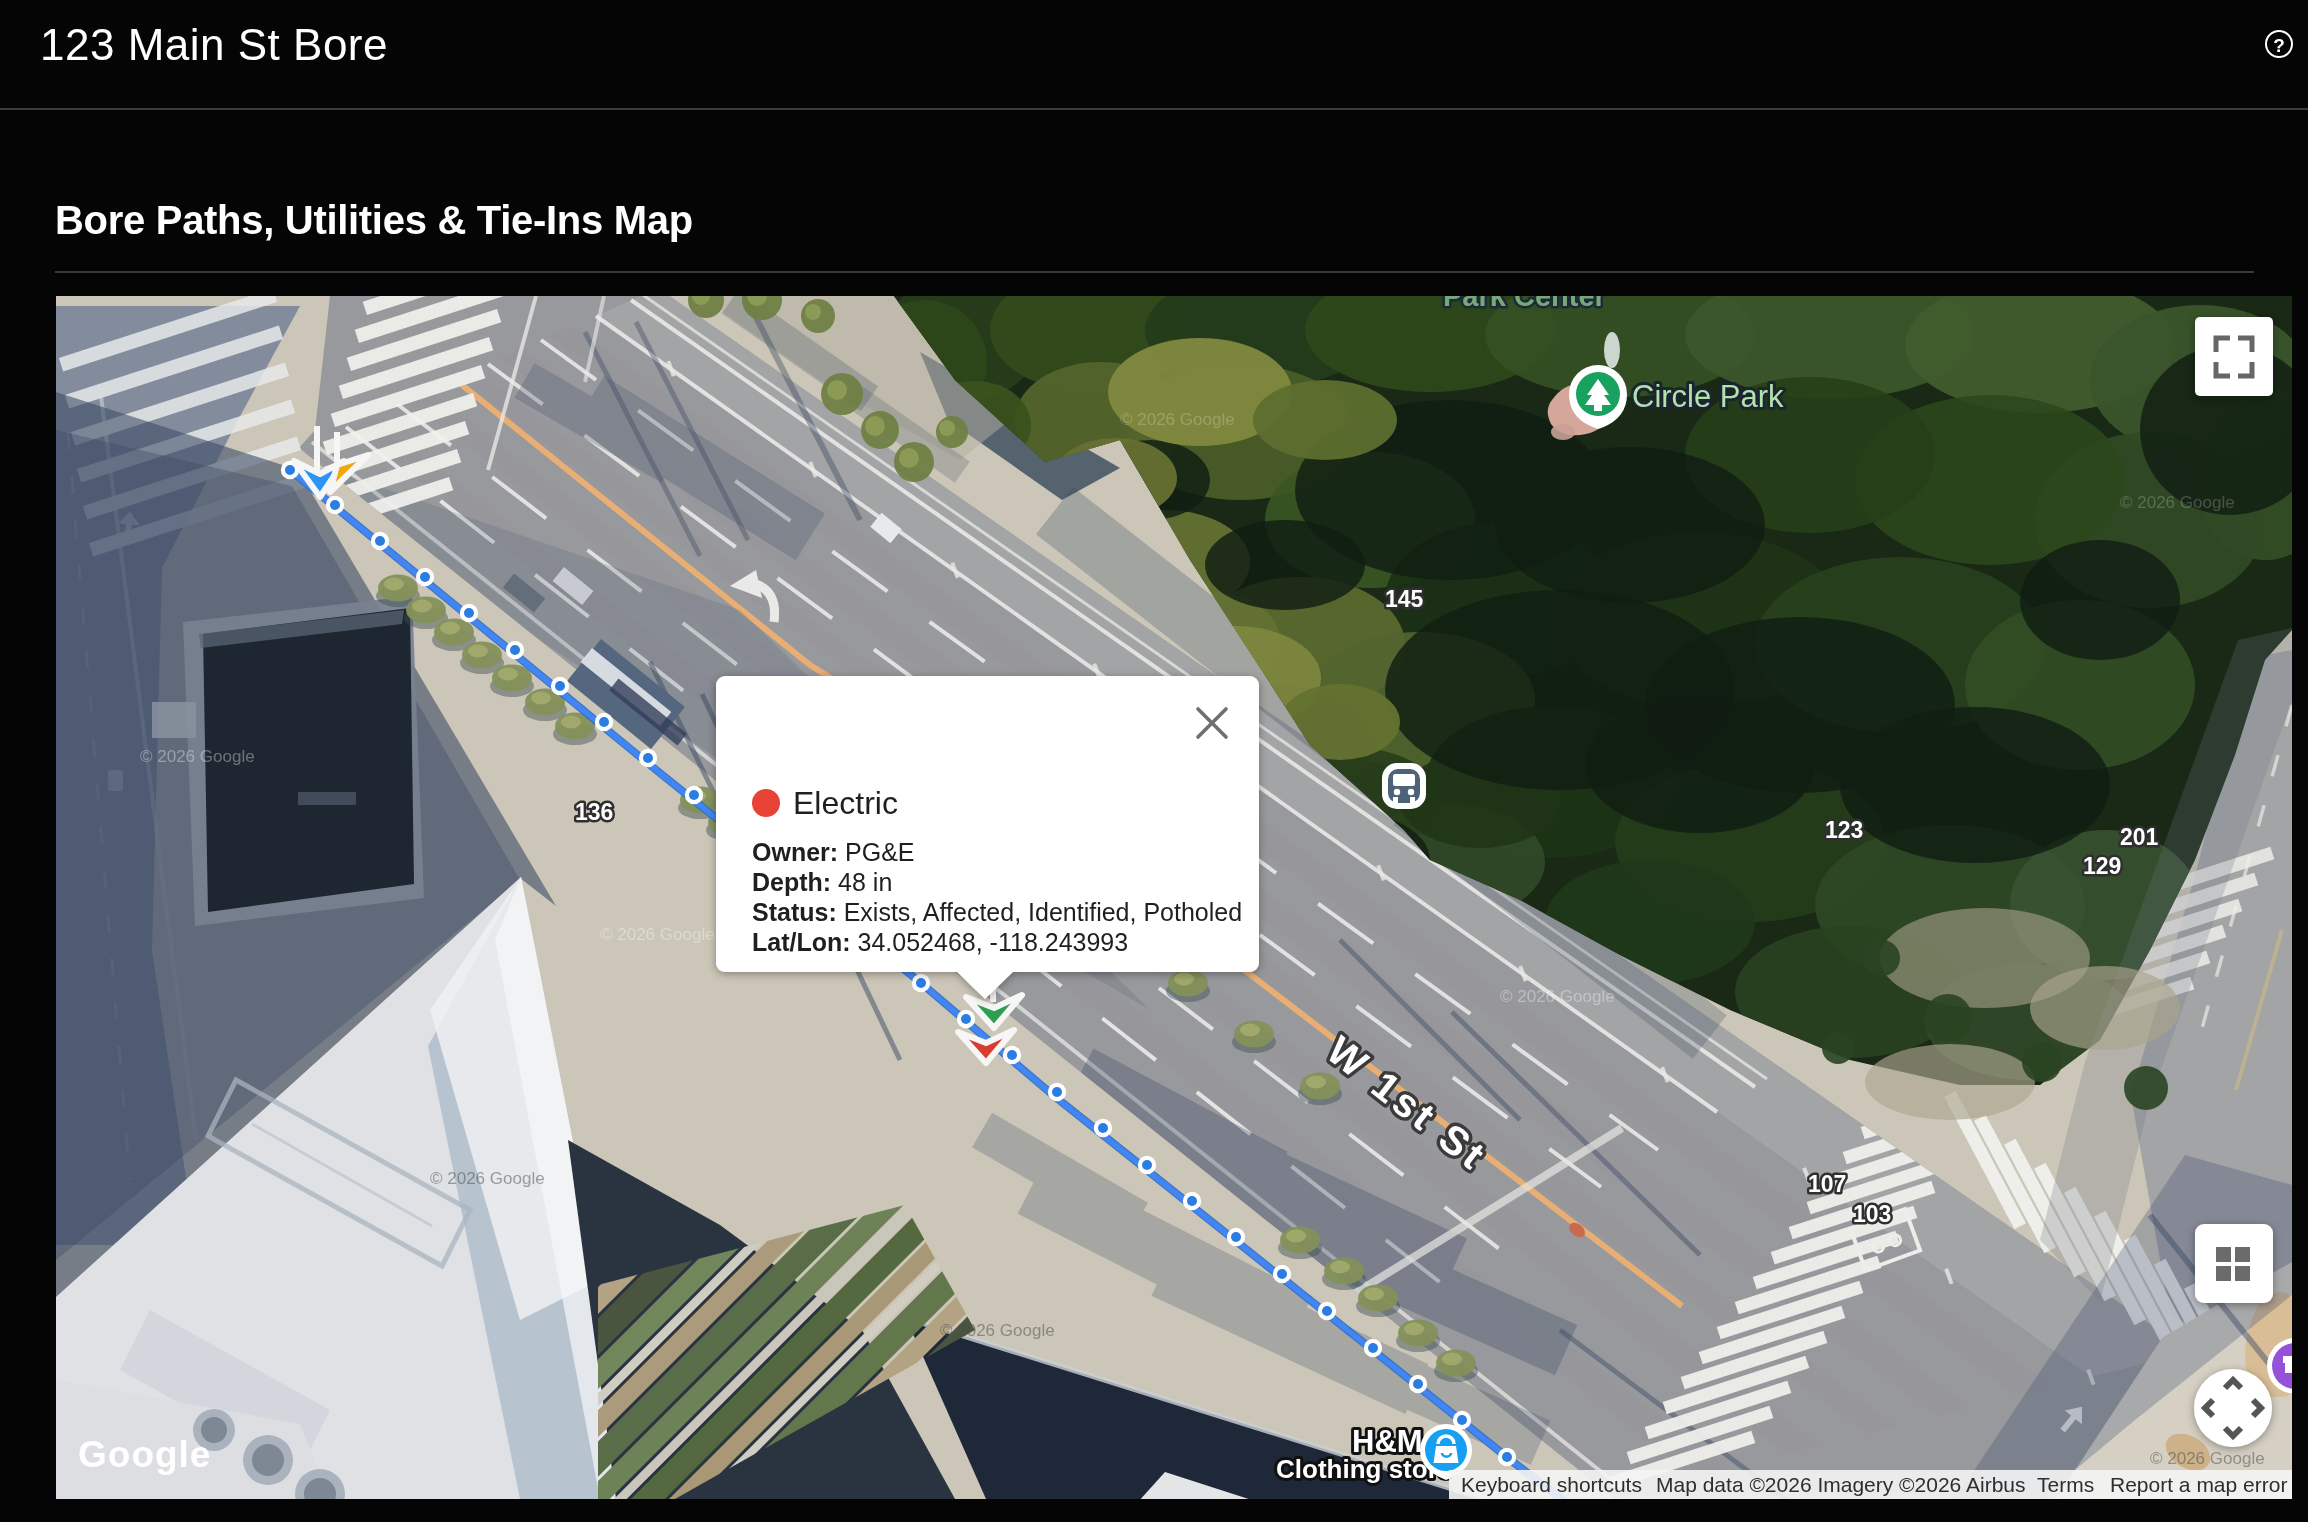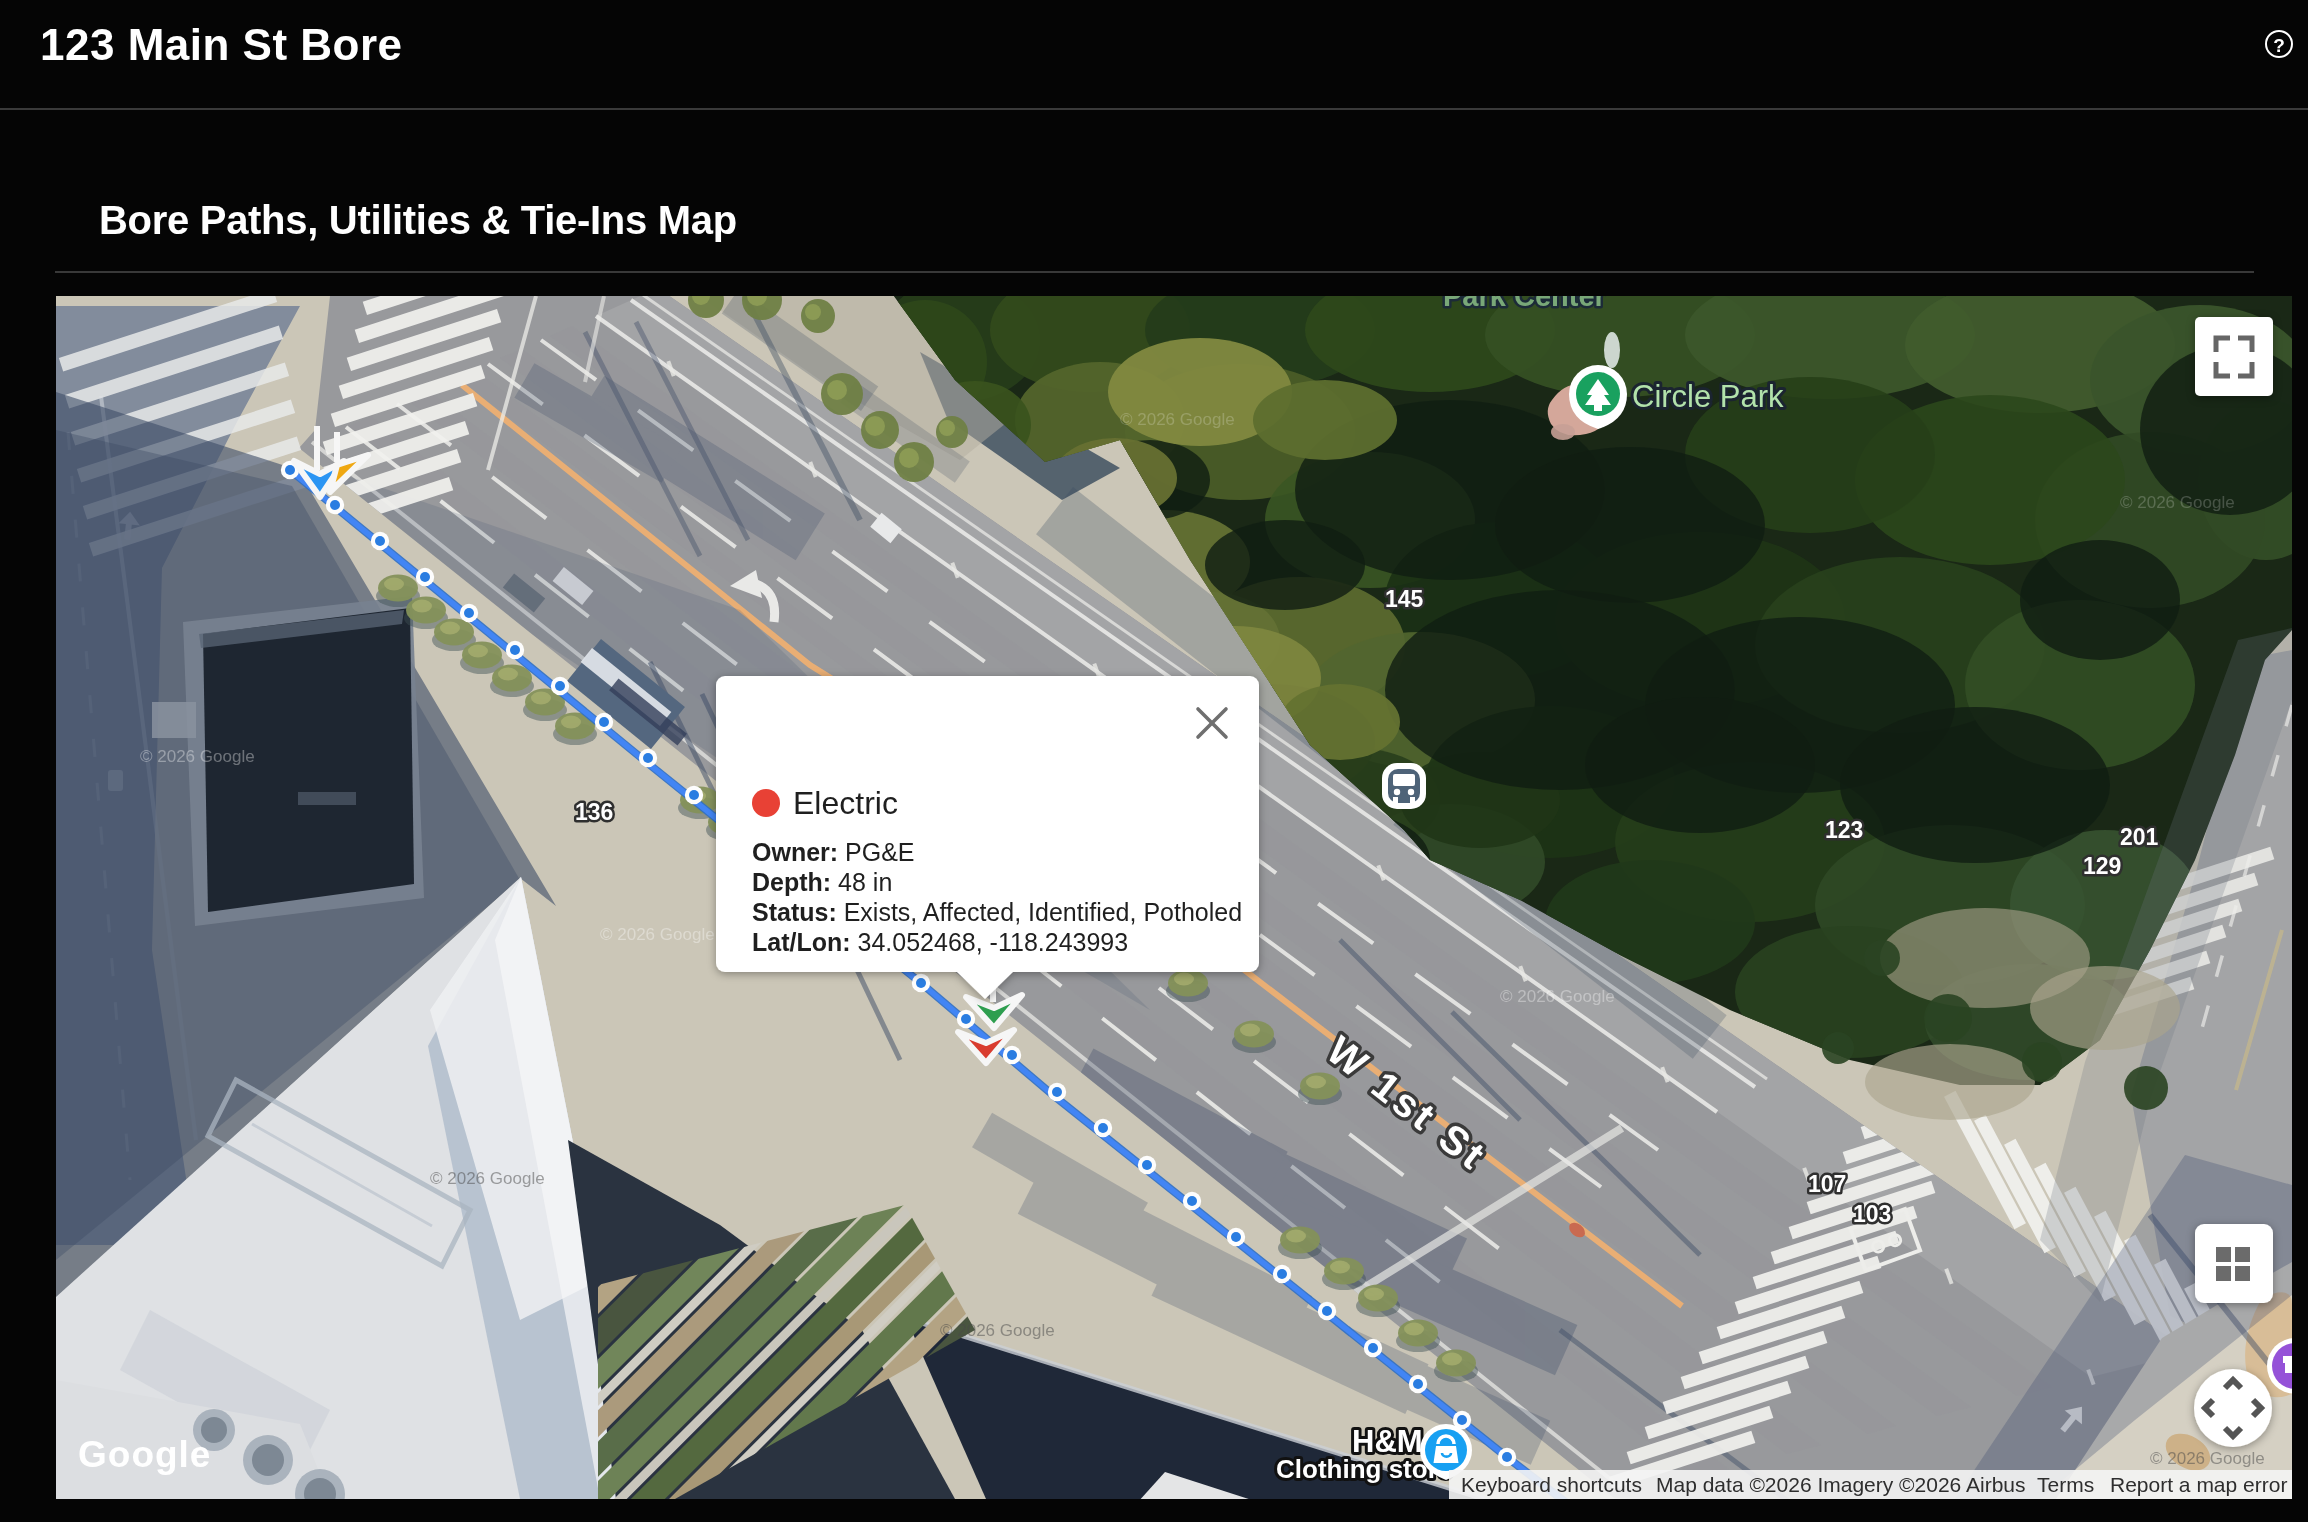--- a/index.html
+++ b/index.html
@@ -1,21 +1,21 @@
 <!DOCTYPE html>
 <html><head><meta charset="utf-8"><style>
 * { margin:0; padding:0; box-sizing:border-box; }
 html,body { background:#000; width:2308px; height:1522px; overflow:hidden;
   font-family:"Liberation Sans", sans-serif; }
 .page { position:relative; width:2308px; height:1522px; background:#050505; }
-h1 { position:absolute; left:40px; top:20px; color:#fff; font-size:44px; font-weight:bold; letter-spacing:0.5px; }
+h1 { position:absolute; left:40px; top:20px; color:#fff; font-size:44px; font-weight:normal; letter-spacing:0.5px; }
 .help { position:absolute; left:2265px; top:30px; width:28px; height:28px; border:2.5px solid #fff;
   border-radius:50%; color:#fff; font-size:19px; font-weight:bold; text-align:center; line-height:27px; }
 .sep1 { position:absolute; left:0; top:108px; width:2308px; height:2px; background:#3a3a3a; }
-h2 { position:absolute; left:55px; top:198px; color:#fff; font-size:40px; font-weight:bold; letter-spacing:-0.3px;margin-left:44px; }
+h2 { position:absolute; left:55px; top:198px; color:#fff; font-size:40px; font-weight:bold; letter-spacing:-0.3px; }
 .sep2 { position:absolute; left:55px; top:271px; width:2199px; height:2px; background:#393939; }
 .map { position:absolute; left:56px; top:296px; width:2236px; height:1203px; }
 </style></head><body>
 <div class="page">
 <h1>123 Main St Bore</h1>
 <div class="help">?</div>
 <div class="sep1"></div>
 <h2>Bore Paths, Utilities &amp; Tie-Ins Map</h2>
 <div class="sep2"></div>
 <svg class="map" viewBox="56 296 2236 1203" width="2236" height="1203">

